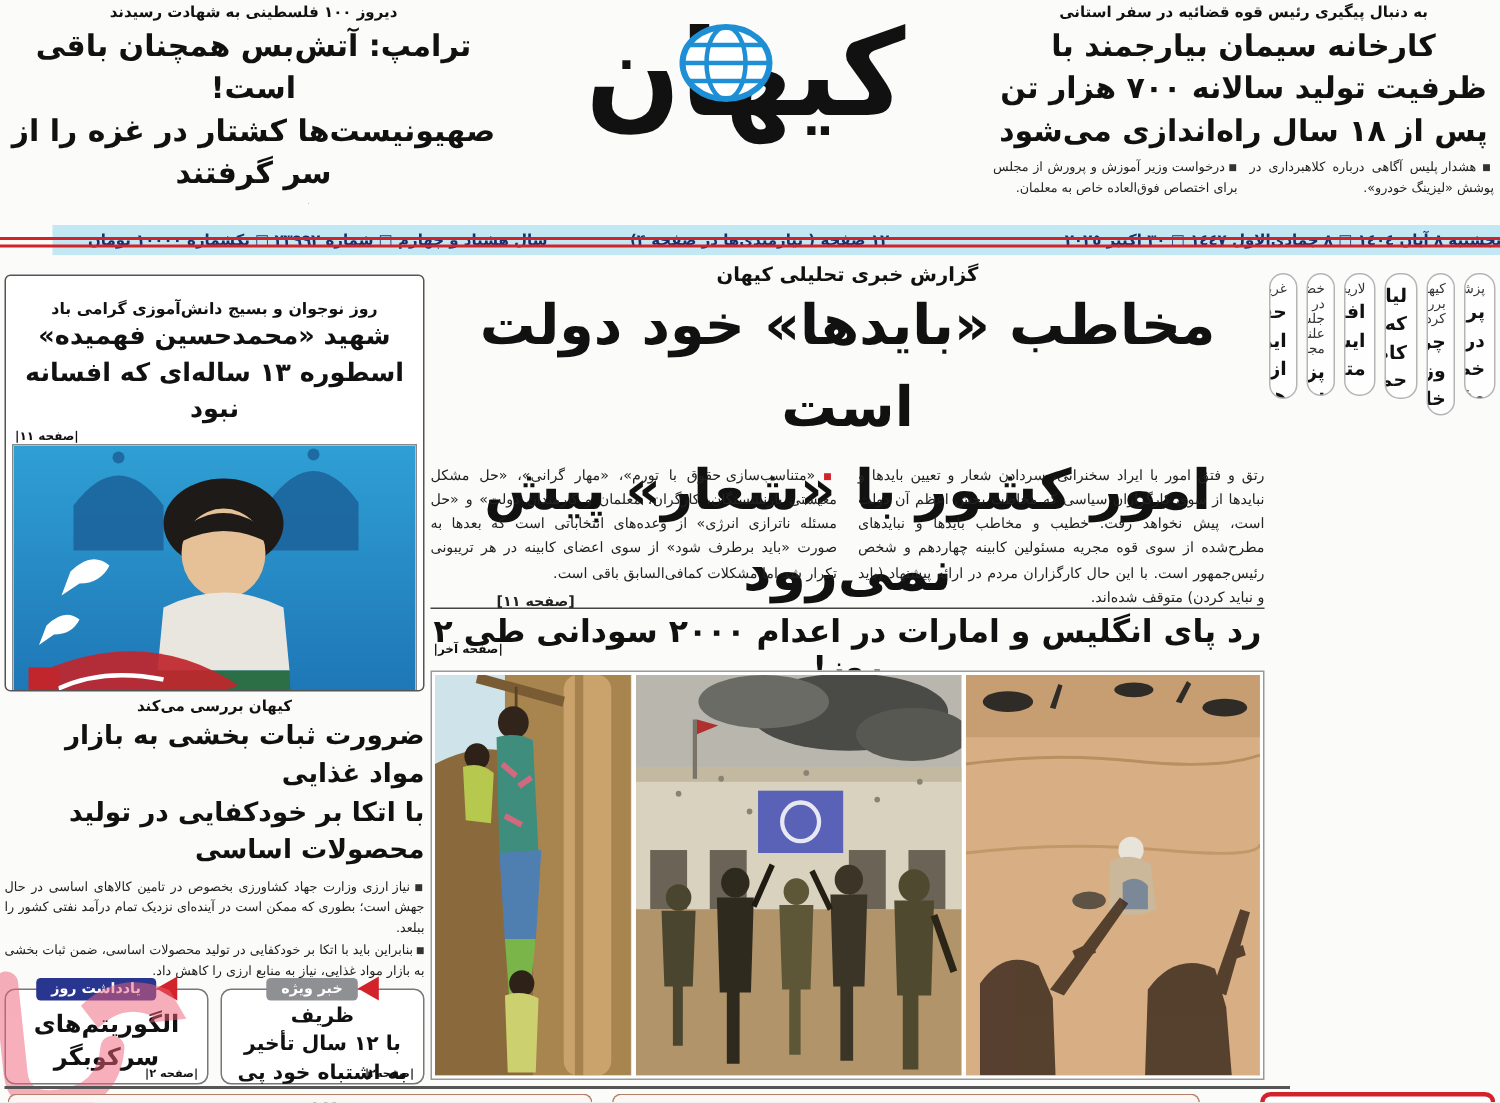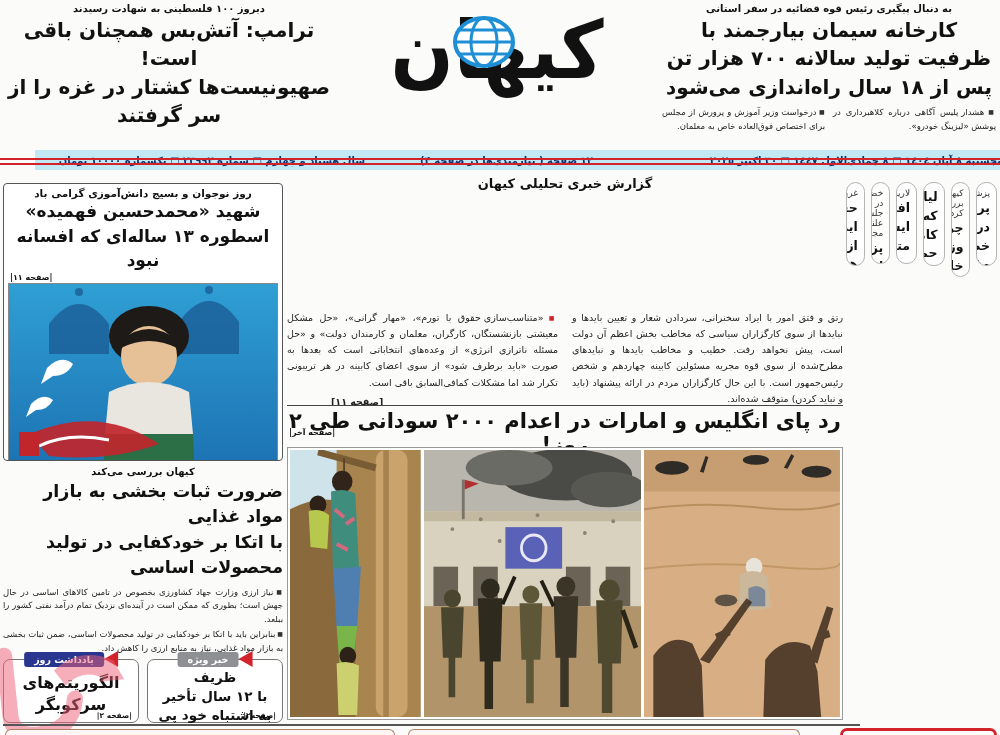--- a/index.html
+++ b/index.html
@@ -47,21 +47,21 @@
   
   .rail{position:absolute;top:182px;left:846px;width:151px;height:541px;display:flex;flex-direction:row;gap:6px;}
   .rail-box{box-sizing:border-box;border:1px solid #b5b5b5;border-radius:10px;background:#fefefe;padding:5px 6px 4px;text-align:center;display:flex;flex-direction:column;overflow:hidden;}
   .rail-kicker{font-size:9px;color:#333;margin-bottom:1px;}
   .rail-kicker:empty{display:none;}
   .rail-title{font-size:12.5px;font-weight:800;line-height:1.5;}
   .rail-page{margin-top:auto;font-size:9px;font-weight:bold;color:#d2232a;}
   .rail-page::before{content:"◆";font-size:8px;margin-left:2px;}
 
   
-  .martyr{position:absolute;top:183px;left:3px;width:280px;height:278px;box-sizing:border-box;border:1.5px solid #555;border-radius:4px;background:#fff;padding:3px 4px;text-align:center;overflow:hidden;}
+  .martyr{position:absolute;top:183px;left:3px;width:280px;height:278px;box-sizing:border-box;border:1.5px solid #555;border-radius:4px;background:#fff;padding:16px 4px;text-align:center;overflow:hidden;}
   .martyr-kicker{font-size:10.5px;font-weight:bold;}
   .martyr-h{font-size:17px;font-weight:900;line-height:1.45;}
   .martyr-ref{font-size:8px;font-weight:bold;text-align:left;margin:0 2px;}
   .poster{width:268px;height:196px;margin:1px auto 0;border:1px solid #888;overflow:hidden;}
   .poster svg{display:block;width:100%;height:100%;}
 
   .food{position:absolute;top:466px;left:3px;width:280px;height:188px;overflow:hidden;}
   .food-kicker{text-align:center;font-size:10px;font-weight:bold;margin-bottom:2px;}
   .food-h{text-align:right;font-size:17.5px;font-weight:900;line-height:1.45;}
   .food-bullets{margin-top:5px;font-size:8.5px;line-height:1.6;text-align:justify;color:#222;}
@@ -137,20 +137,24 @@
   </div>
 
   <div class="cyanbar">
     <span class="cyan-left">سال هشتاد و چهارم □ شماره ۲۳۹۹۲ □ تکشماره ۱۰۰۰۰ تومان</span>
     <span class="cyan-center">۱۲ صفحه ( نیازمندی‌ها در صفحه ۴)</span>
     <span class="cyan-right">پنجشنبه ۸ آبان ١٤٠٤ □ ۸ جمادی‌الاول ١٤٤٧ □ ۳۰ اکتبر ٢٠٢٥</span>
   </div>
   <div class="redrule"></div>
 
   <div class="main-kicker">گزارش خبری تحلیلی کیهان</div>
+  <div class="main-headline">
+    <div>مخاطب «بایدها» خود دولت است</div>
+    <div>امور کشور با «شعار» پیش نمی‌رود</div>
+  </div>
   <div class="main-lead">
     <div class="col">رتق و فتق امور با ایراد سخنرانی، سردادن شعار و تعیین بایدها و نبایدها از سوی کارگزاران سیاسی که مخاطب بخش اعظم آن دولت است، پیش نخواهد رفت. خطیب و مخاطب بایدها و نبایدهای مطرح‌شده از سوی قوه مجریه مسئولین کابینه چهاردهم و شخص رئیس‌جمهور است. با این حال کارگزاران مردم در ارائه پیشنهاد (باید و نباید کردن) متوقف شده‌اند.</div>
     <div class="col">
       <span class="lead-marker">«متناسب‌سازی حقوق با تورم»، «مهار گرانی»، «حل مشکل معیشتی بازنشستگان، کارگران، معلمان و کارمندان دولت» و «حل مسئله ناترازی انرژی» از وعده‌های انتخاباتی است که بعدها به صورت «باید برطرف شود» از سوی اعضای کابینه در هر تریبونی تکرار شد اما مشکلات کمافی‌السابق باقی است.</span>
       <div class="lead-pageref">[صفحه ۱۱]</div>
     </div>
   </div>
   <div class="center-divider"></div>
   <div class="sudan-head">رد پای انگلیس و امارات در اعدام ۲۰۰۰ سودانی طی ۲ روز!</div>
   <div class="sudan-ref">|صفحه آخر|</div>

